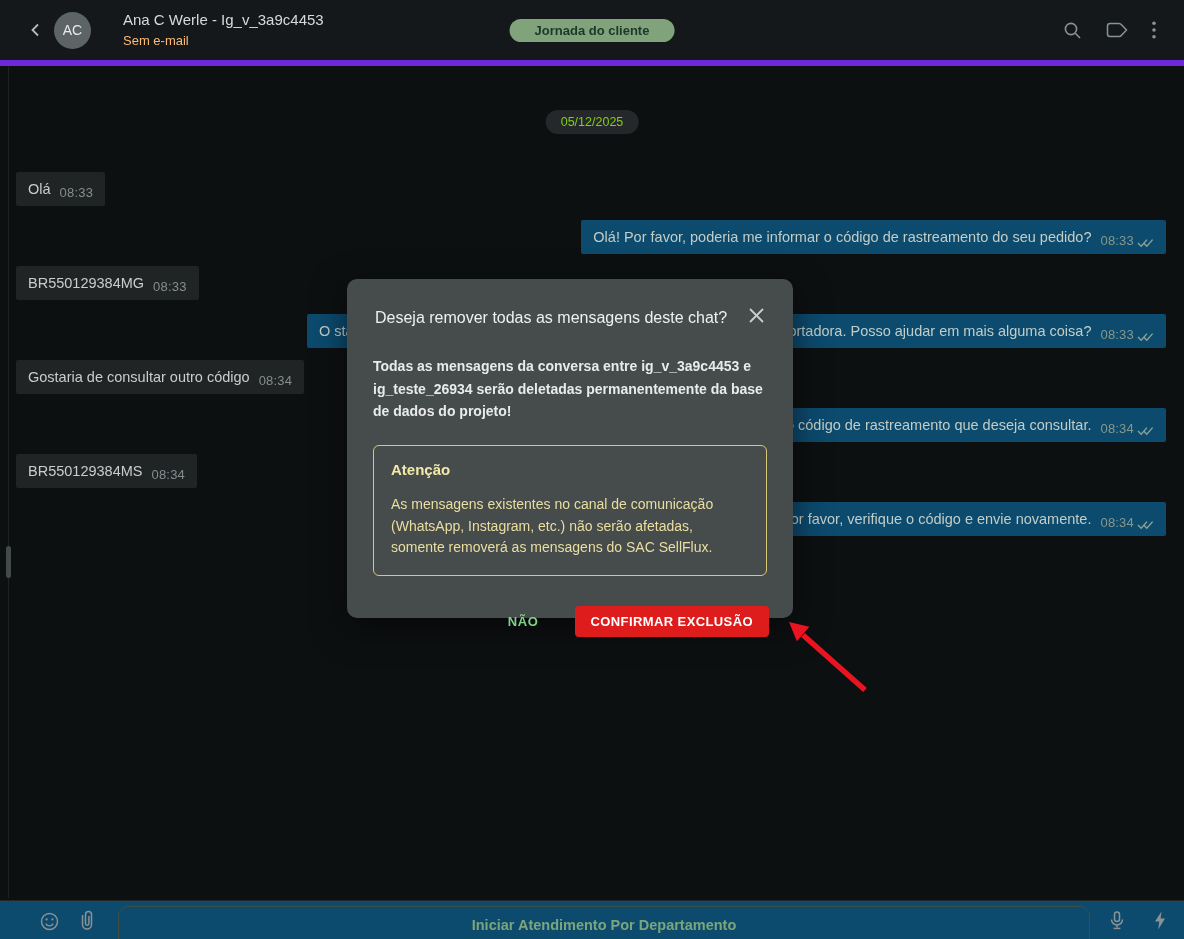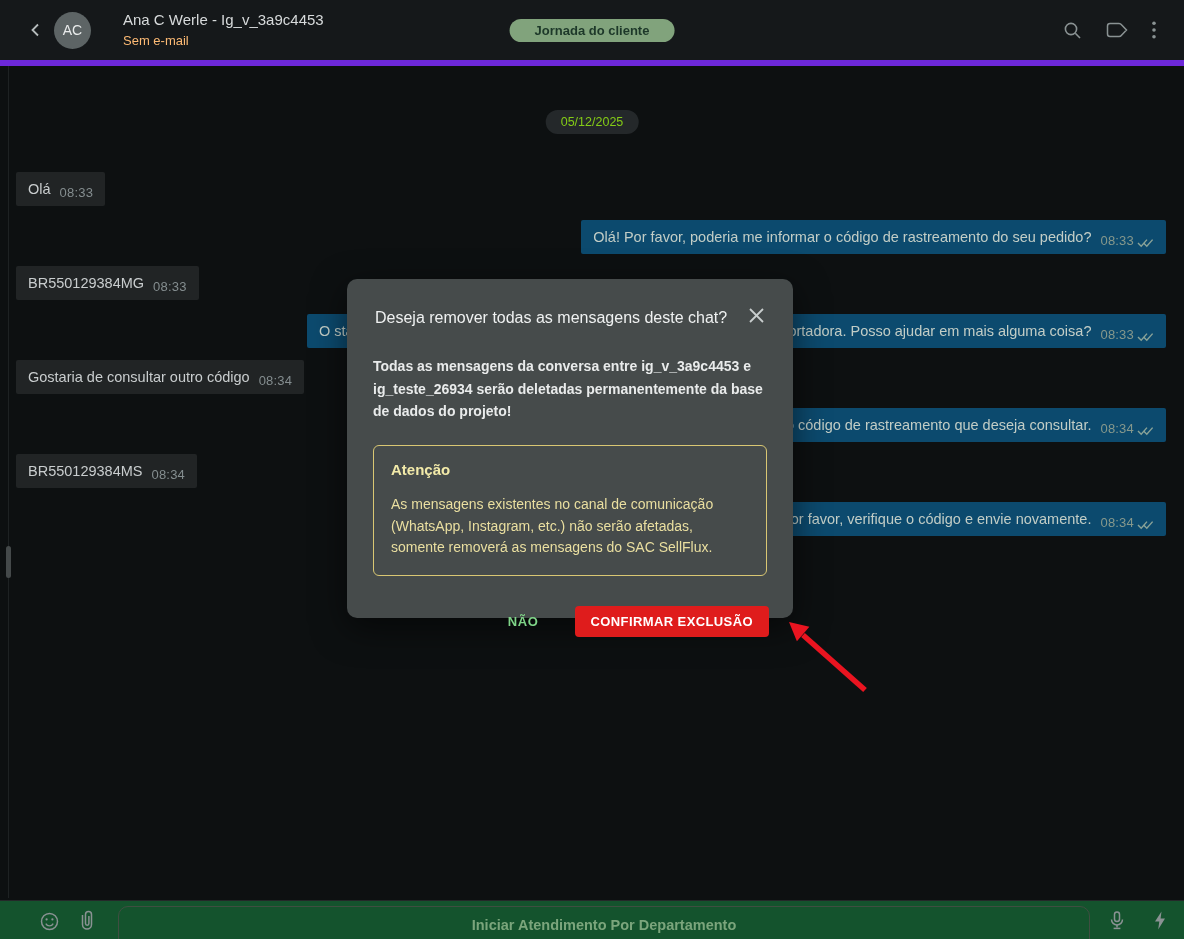--- a/index.html
+++ b/index.html
@@ -61,21 +61,21 @@
   .warn-title{color:#f2eaa9;font-size:15px;font-weight:bold;margin-bottom:16px}
   .warn-text{color:#eadfa0;font-size:14px;line-height:1.55;width:330px}
   .modal-actions{display:flex;justify-content:flex-end;align-items:center;gap:30px;margin-top:30px}
   .btn-no{background:none;border:none;color:#7fd488;font-size:13px;font-weight:bold;letter-spacing:.6px;cursor:pointer;font-family:inherit}
   .btn-confirm{background:#df1c1c;border:none;color:#ffffff;font-size:13px;font-weight:bold;letter-spacing:.4px;
     padding:8px 16px;border-radius:4px;cursor:pointer;font-family:inherit}
   
   .arrow{position:absolute;left:775px;top:612px;z-index:11;pointer-events:none}
   
   .footer{
-    position:absolute;left:0;right:0;bottom:0;height:38px;background:#14532d;
+    position:absolute;left:0;right:0;bottom:0;height:38px;background:#0c4a6e;
     border-top:1px solid #242829;z-index:5;
   }
   .f-icon{position:absolute;background:none;border:none;padding:0;cursor:pointer}
   .composer{
     position:absolute;left:118px;top:5px;width:972px;height:44px;box-sizing:border-box;
     border:1px solid #3f4e41;border-radius:10px;background:transparent;
     display:flex;justify-content:center;padding-top:10px;cursor:pointer;
   }
   .composer-label{color:#7ba57c;font-size:14.5px;font-weight:bold}
   svg{display:block}

